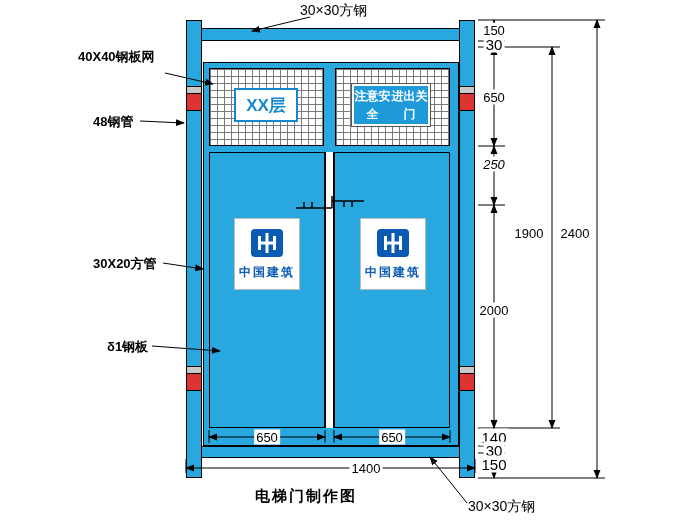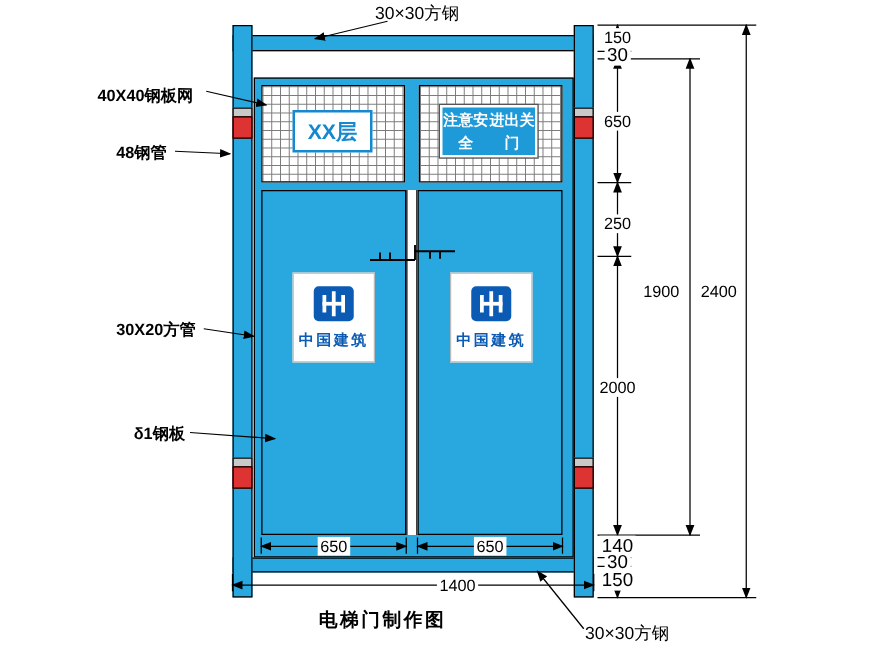--- a/index.html
+++ b/index.html
@@ -158,33 +158,33 @@
       <line x1="140" y1="121" x2="184" y2="123" marker-end="url(#arr)"></line>
       <line x1="163" y1="263" x2="203" y2="269" marker-end="url(#arr)"></line>
       <line x1="152" y1="346" x2="220" y2="351" marker-end="url(#arr)"></line>
       <line x1="467" y1="503" x2="430" y2="457" marker-end="url(#arr)"></line>
     </g>
   </svg>
 
   <div class="dim" style="left:494px; top:30px;">150</div>
   <div class="dim small" style="left:494px; top:44px;">30</div>
   <div class="dim" style="left:494px; top:97px;">650</div>
-  <div class="dim" style="left:494px; top:179px;">250</div>
+  <div class="dim" style="left:494px; top:164px;font-style:italic;">250</div>
   <div class="dim" style="left:494px; top:310px;">2000</div>
   <div class="dim small" style="left:494px; top:437px;">140</div>
   <div class="dim small" style="left:494px; top:450px;">30</div>
   <div class="dim small" style="left:494px; top:464px;">150</div>
   <div class="dim" style="left:529px; top:233px;">1900</div>
   <div class="dim" style="left:575px; top:233px;">2400</div>
   <div class="dim" style="left:267px; top:437px;">650</div>
   <div class="dim" style="left:392px; top:437px;">650</div>
   <div class="dim" style="left:330px; top:468px;margin-left:36px;">1400</div>
 
   <div class="callout" style="left:300px; top:2px; font-weight:normal; font-size:14px;">30×30方钢</div>
-  <div class="callout" style="left:78px;  top:68px;">40X40钢板网</div>
+  <div class="callout" style="left:78px;  top:48px;">40X40钢板网</div>
   <div class="callout" style="left:93px;  top:113px;">48钢管</div>
   <div class="callout" style="left:93px;  top:255px;">30X20方管</div>
   <div class="callout" style="left:107px; top:338px;">δ1钢板</div>
   <div class="callout" style="left:468px; top:498px; font-weight:normal; font-size:14px;">30×30方钢</div>
 
   <div class="title" style="left:255px; top:487px;">电梯门制作图</div>
 
 </div>
 
 </body></html>

